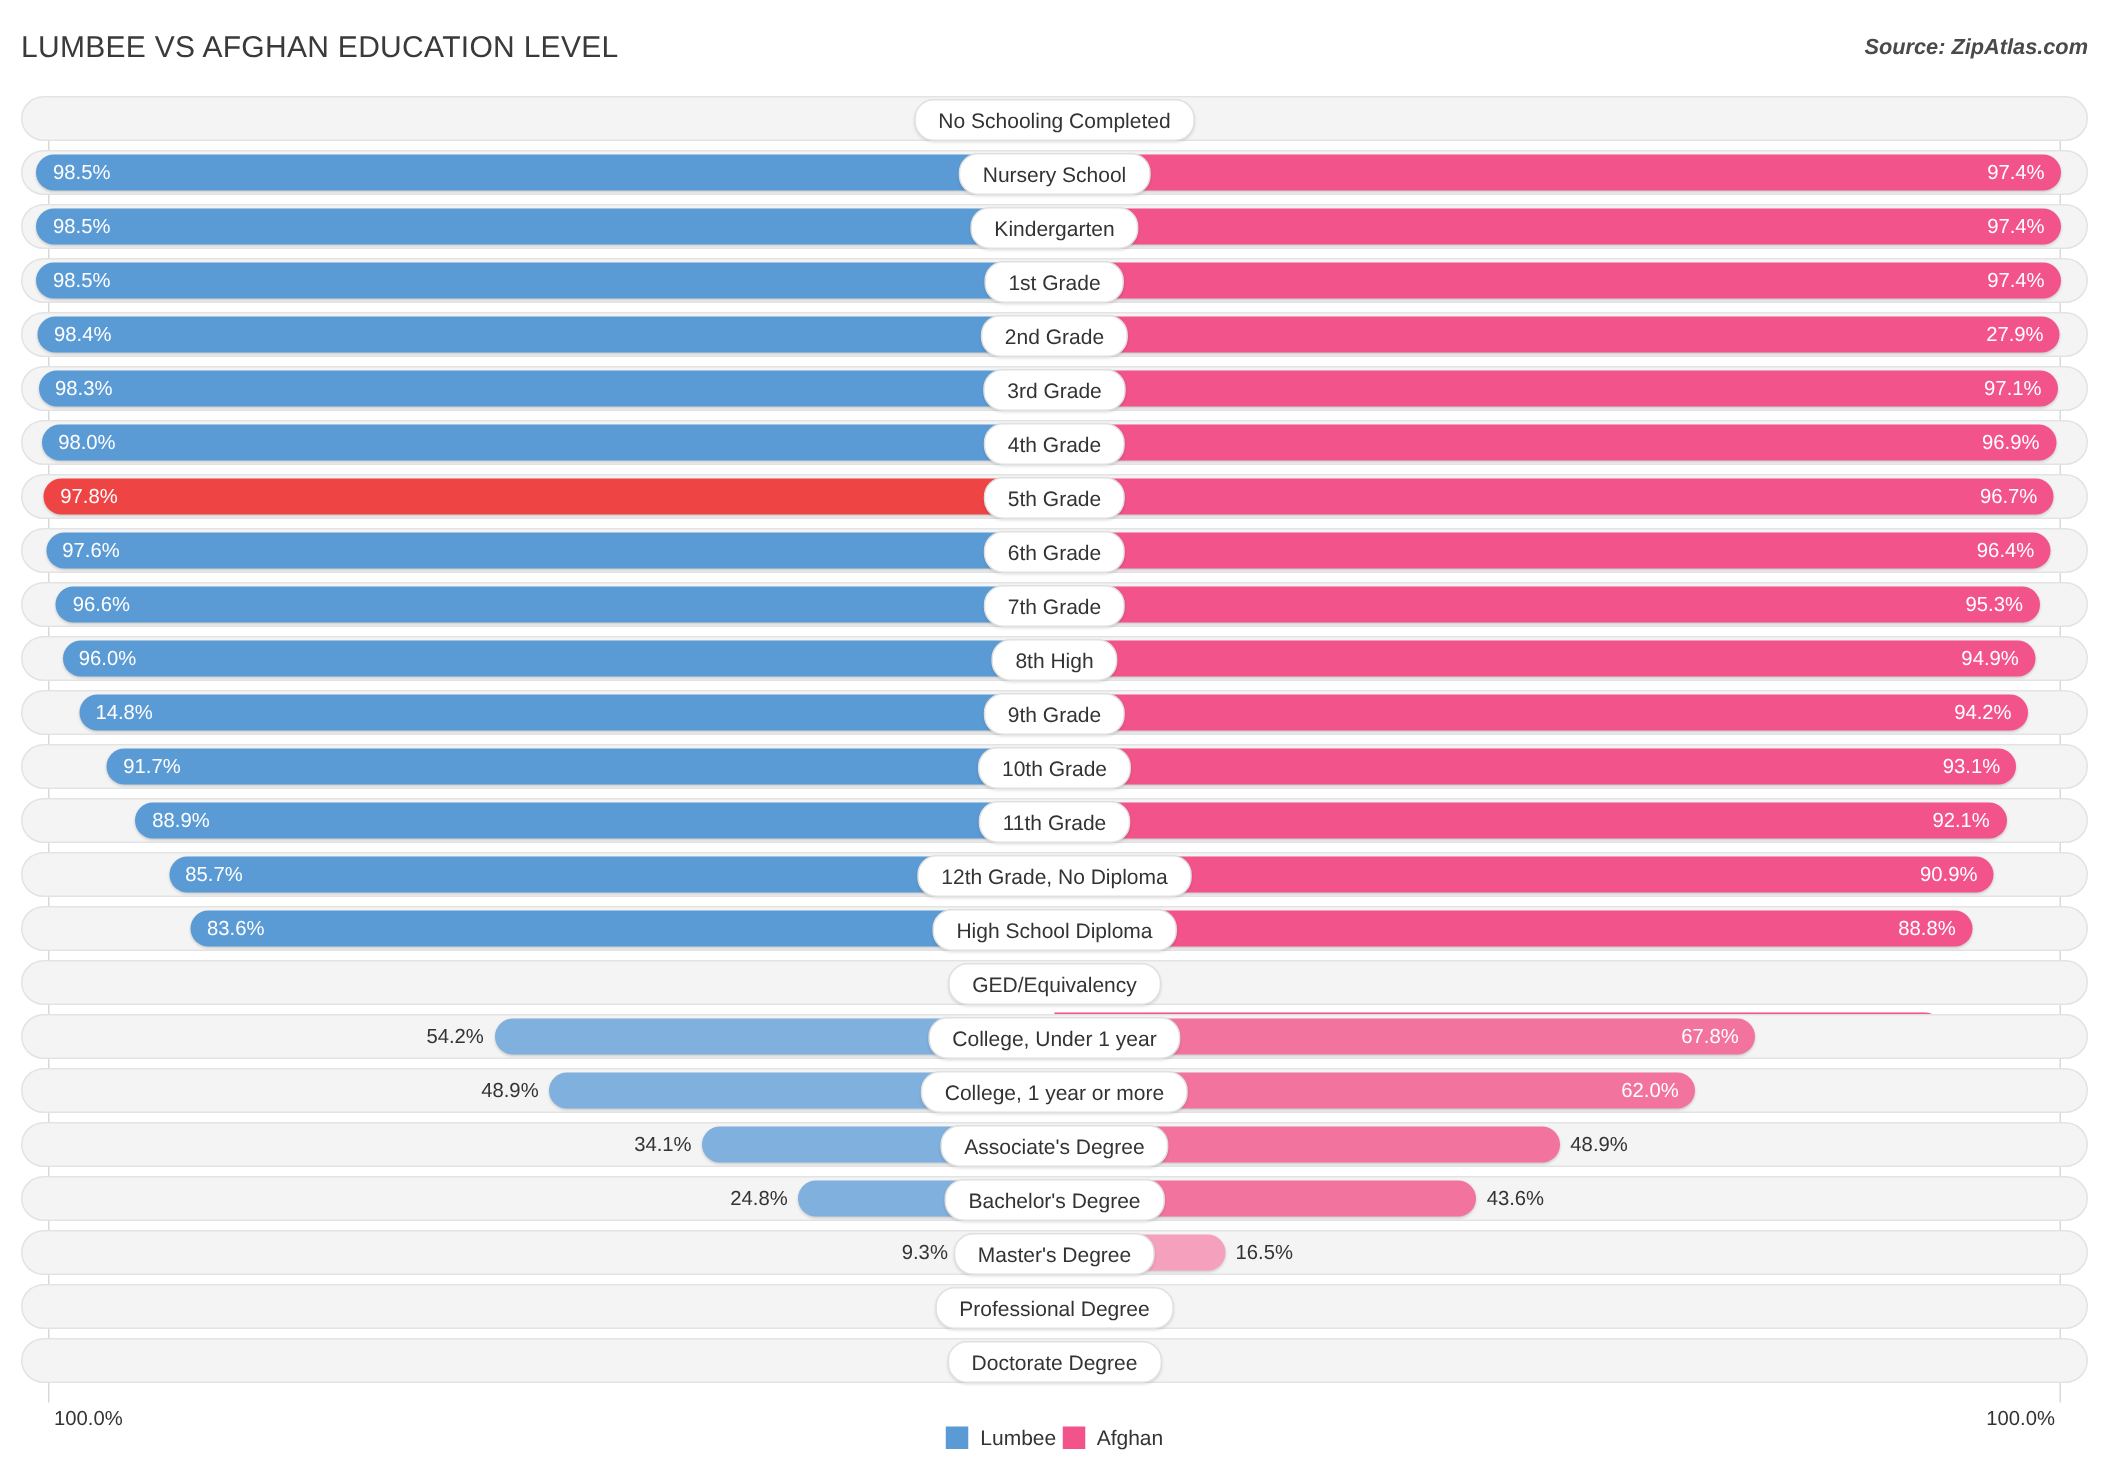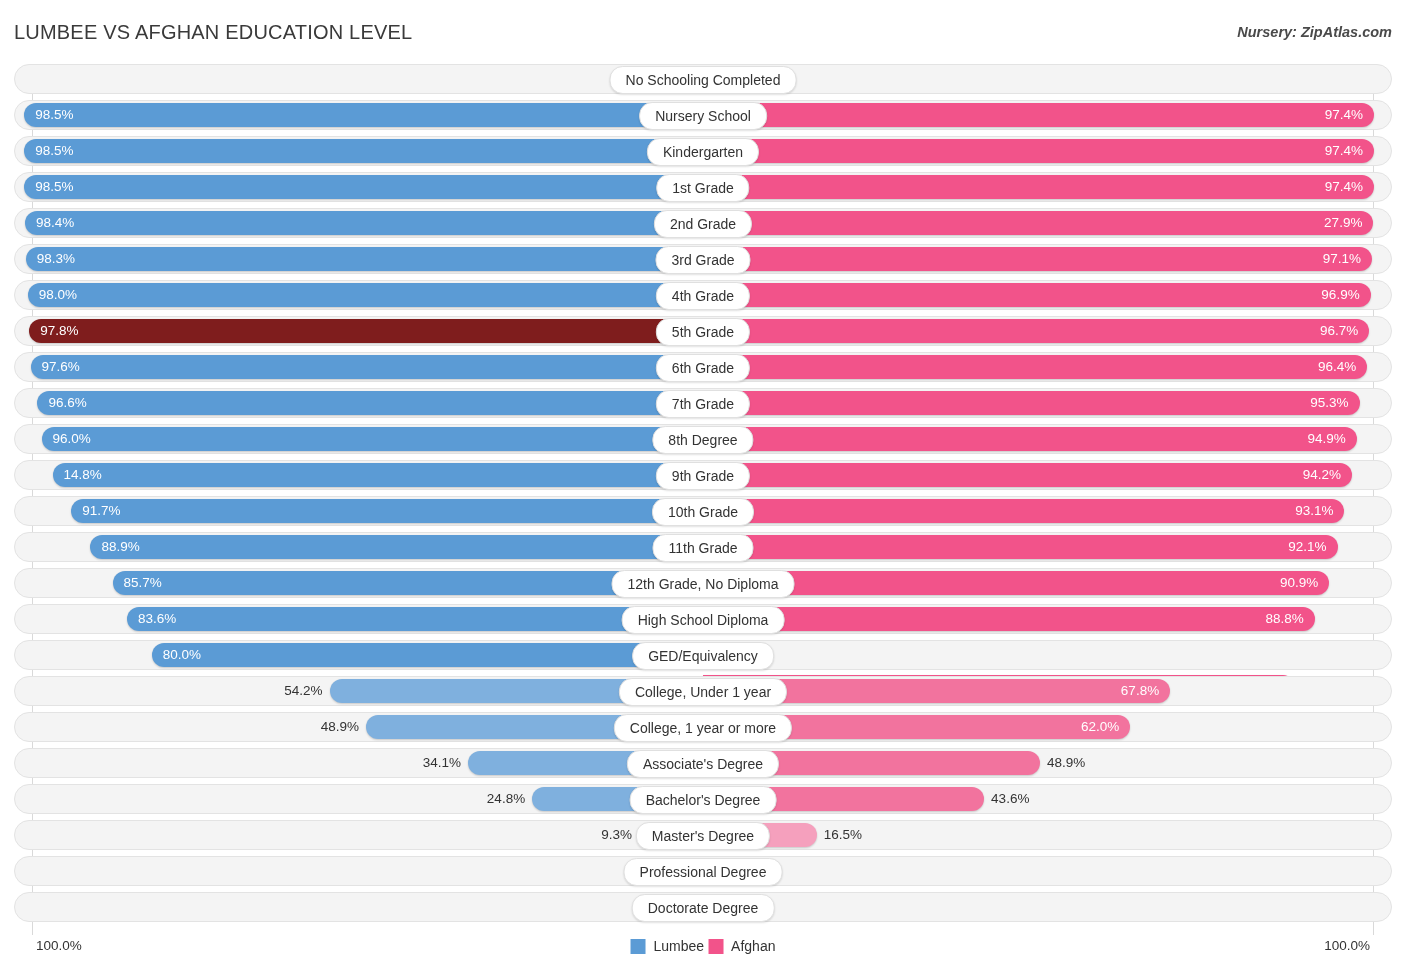--- a/index.html
+++ b/index.html
@@ -157,21 +157,21 @@
     position: absolute;
     top: 0;
     font-size: 13.5px;
     color: #333333;
   }
   .axis-min { left: 22px; }
   .axis-max { right: 22px; }
   .legend {
     position: absolute;
     left: 50%;
-    top: 0;
+    top: 12px;
     transform: translateX(-50%);
     display: flex;
     align-items: center;
     gap: 4px;
   }
   .legend-item {
     display: flex;
     align-items: center;
     gap: 8px;
   }
@@ -185,21 +185,21 @@
     color: #333333;
   }
 </style>
 </head>
 <body>
 
 <div class="page">
 
   <div class="header">
     <div class="chart-title">LUMBEE VS AFGHAN EDUCATION LEVEL</div>
-    <div class="chart-source">Nursery: ZipAtlas.com</div>
+    <div class="chart-source">Source: ZipAtlas.com</div>
   </div>
 
   <div class="plot" id="plot">
     <div class="axis-line left"></div>
     <div class="axis-line right"></div>
   <div class="row">
         <div class="track"></div>
         <div class="half left">
           <div class="bar left" style="width: 1.5%; background: rgb(168, 200, 232);">
             <span class="val outside-left">1.5%</span>
@@ -292,21 +292,21 @@
         <div class="half right">
           <div class="bar right" style="width: 96.9%; background: rgb(242, 83, 138);">
             <span class="val inside-right">96.9%</span>
           </div>
         </div>
         <div class="center-label">4th Grade</div>
       </div>
       <div class="row">
         <div class="track"></div>
         <div class="half left">
-          <div class="bar left" style="width: 97.8%; background: #7f1d1d;">
+          <div class="bar left" style="width: 97.8%; background: #ef4444;">
             <span class="val inside-left">97.8%</span>
           </div>
         </div>
         <div class="half right">
           <div class="bar right" style="width: 96.7%; background: rgb(242, 83, 138);">
             <span class="val inside-right">96.7%</span>
           </div>
         </div>
         <div class="center-label">5th Grade</div>
       </div>
@@ -343,21 +343,21 @@
         <div class="half left">
           <div class="bar left" style="width: 96%; background: rgb(91, 155, 213); padding-left: 36px;">
             <span class="val inside-left">96.0%</span>
           </div>
         </div>
         <div class="half right">
           <div class="bar right" style="width: 94.9%; background: rgb(242, 83, 138);">
             <span class="val inside-right">94.9%</span>
           </div>
         </div>
-        <div class="center-label">8th Degree</div>
+        <div class="center-label">8th High</div>
       </div>
       <div class="row">
         <div class="track"></div>
         <div class="half left">
           <div class="bar left" style="width: 94.4%; background: rgb(91, 155, 213);">
             <span class="val inside-left">14.8%</span>
           </div>
         </div>
         <div class="half right">
           <div class="bar right" style="width: 94.2%; background: rgb(242, 83, 138);">
@@ -417,25 +417,20 @@
         </div>
         <div class="half right">
           <div class="bar right" style="width: 88.8%; background: rgb(242, 83, 138);">
             <span class="val inside-right">88.8%</span>
           </div>
         </div>
         <div class="center-label">High School Diploma</div>
       </div>
       <div class="row">
         <div class="track"></div>
-        <div class="half left">
-          <div class="bar left" style="width: 80%; background: rgb(91, 155, 213);">
-            <span class="val inside-left">80.0%</span>
-          </div>
-        </div>
         <div class="half right">
           <div class="bar right" style="width: 85.9%; background: rgb(242, 83, 138); margin-top: 32px;">
             <span class="val inside-right">85.9%</span>
           </div>
         </div>
         <div class="center-label">GED/Equivalency</div>
       </div>
       <div class="row">
         <div class="track"></div>
         <div class="half left">

